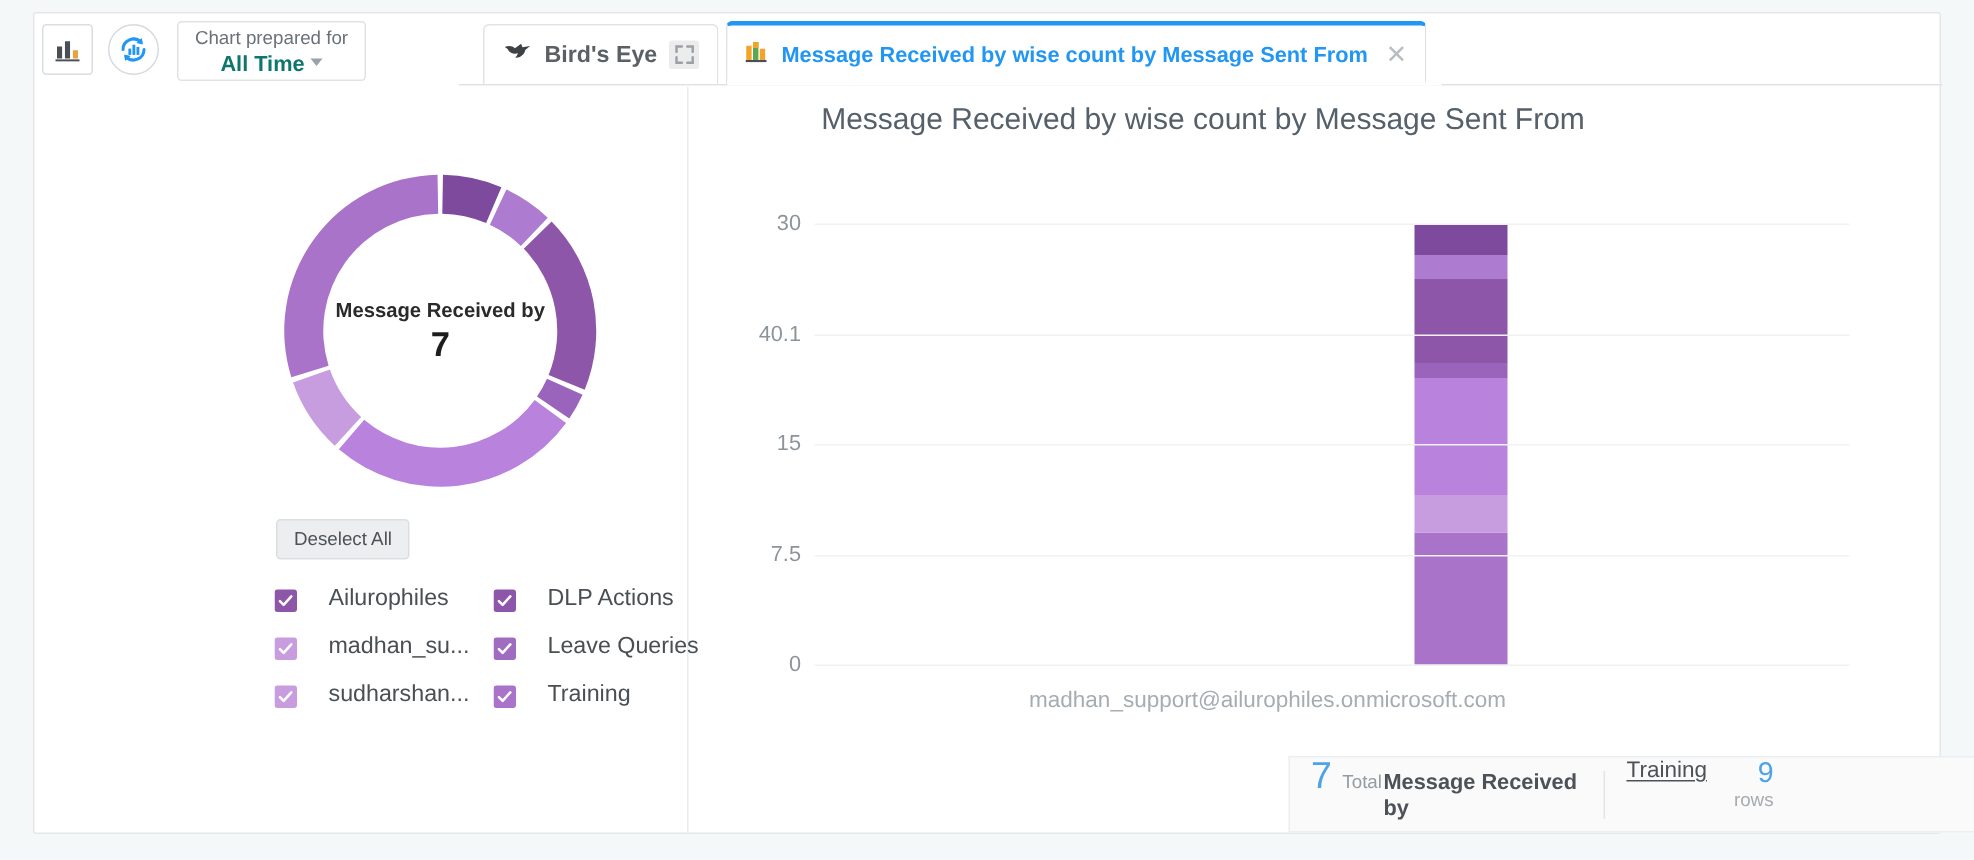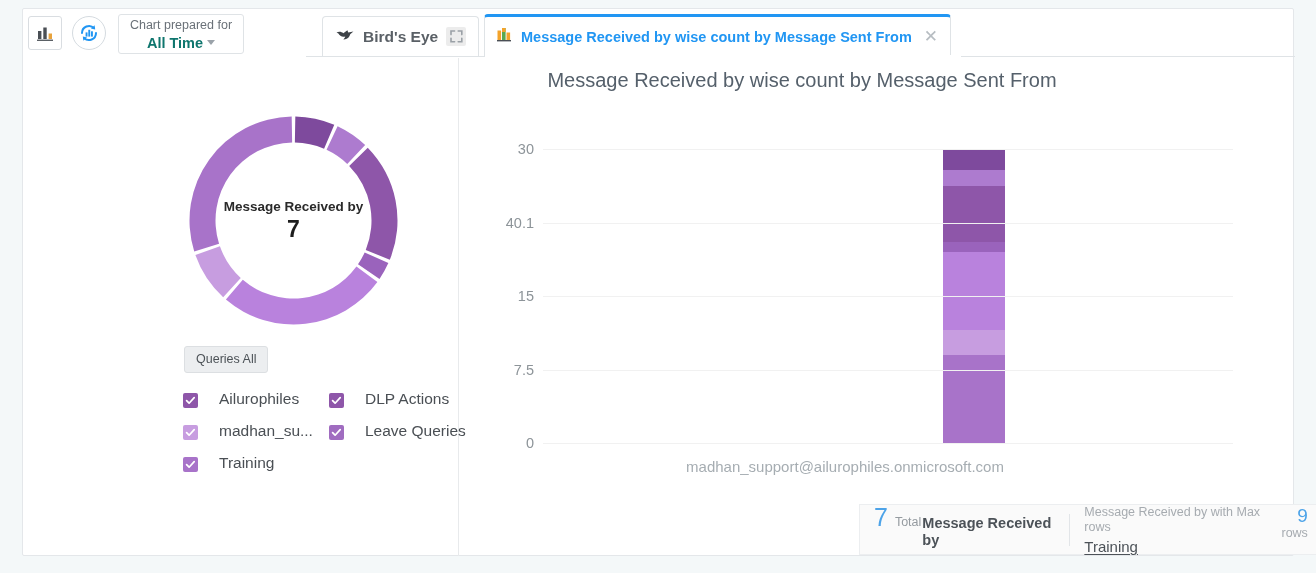--- a/index.html
+++ b/index.html
@@ -371,21 +371,21 @@
             <path d="M191.40522453796308,168.9484604789575 A104,104 0 0 1 39.90433184457876,186.53686258083738 L56.80324888343407,166.77764693562804 A78,78 0 0 0 170.4289184034723,153.58634535921811 Z" fill="#b982dd"></path>
             <path d="M37.18716257422925,184.1296606617642 A104,104 0 0 1 9.381475195981665,141.97832783478975 L33.91110639698624,133.3587458760923 A78,78 0 0 0 54.76537193067194,164.97224549632315 Z" fill="#c79de0"></path>
             <path d="M8.237970061640468,138.53303743619392 A104,104 0 0 1 105.68494973052252,3.5158397037353097 L106.13871229789189,29.511879777801482 A78,78 0 0 0 33.05347754623034,130.77477807714544 Z" fill="#a873c9"></path>
           </svg>
         <div class="donut-center">
           <span class="dc-label">Message Received by</span>
           <span class="dc-value">7</span>
         </div>
       </div>
 
-      <div class="deselect-btn">Queries All</div>
+      <div class="deselect-btn">Deselect All</div>
 
       <div class="legend" id="legend-list">
           <div class="legend-item">
             <span class="cb" style="background:#8e56a9">
               <svg width="11" height="11" viewBox="0 0 11 11">
                 <path d="M1.6 5.7 L4.1 8.2 L9.2 2.6" stroke="#ffffff" stroke-width="1.7" fill="none" stroke-linecap="round" stroke-linejoin="round"></path>
               </svg>
             </span>
             <span class="lbl">Ailurophiles</span>
           </div>
@@ -405,20 +405,28 @@
             </span>
             <span class="lbl">madhan_su...</span>
           </div>
           <div class="legend-item">
             <span class="cb" style="background:#a06cc0">
               <svg width="11" height="11" viewBox="0 0 11 11">
                 <path d="M1.6 5.7 L4.1 8.2 L9.2 2.6" stroke="#ffffff" stroke-width="1.7" fill="none" stroke-linecap="round" stroke-linejoin="round"></path>
               </svg>
             </span>
             <span class="lbl">Leave Queries</span>
+          </div>
+          <div class="legend-item">
+            <span class="cb" style="background:#c79de0">
+              <svg width="11" height="11" viewBox="0 0 11 11">
+                <path d="M1.6 5.7 L4.1 8.2 L9.2 2.6" stroke="#ffffff" stroke-width="1.7" fill="none" stroke-linecap="round" stroke-linejoin="round"></path>
+              </svg>
+            </span>
+            <span class="lbl">sudharshan...</span>
           </div>
           <div class="legend-item">
             <span class="cb" style="background:#a873c9">
               <svg width="11" height="11" viewBox="0 0 11 11">
                 <path d="M1.6 5.7 L4.1 8.2 L9.2 2.6" stroke="#ffffff" stroke-width="1.7" fill="none" stroke-linecap="round" stroke-linejoin="round"></path>
               </svg>
             </span>
             <span class="lbl">Training</span>
           </div>
         </div>
@@ -453,21 +461,20 @@
           <span class="big">7</span>
           <span class="stack">
             <span class="t1">Total</span>
             <span class="t2">Message Received by</span>
           </span>
         </div>
         <div class="sum-div"></div>
 
         <div class="sum-cell sum-stat" id="sum-max">
           <span class="col-left">
-            <span class="cap">Message Received by with Max rows</span>
             <span class="link">Training</span>
           </span>
           <span class="col-right">
             <span class="num">9</span>
             <span class="unit">rows</span>
           </span>
         </div>
         <div class="sum-div"></div>
 
         <div class="sum-cell sum-stat" id="sum-min">

